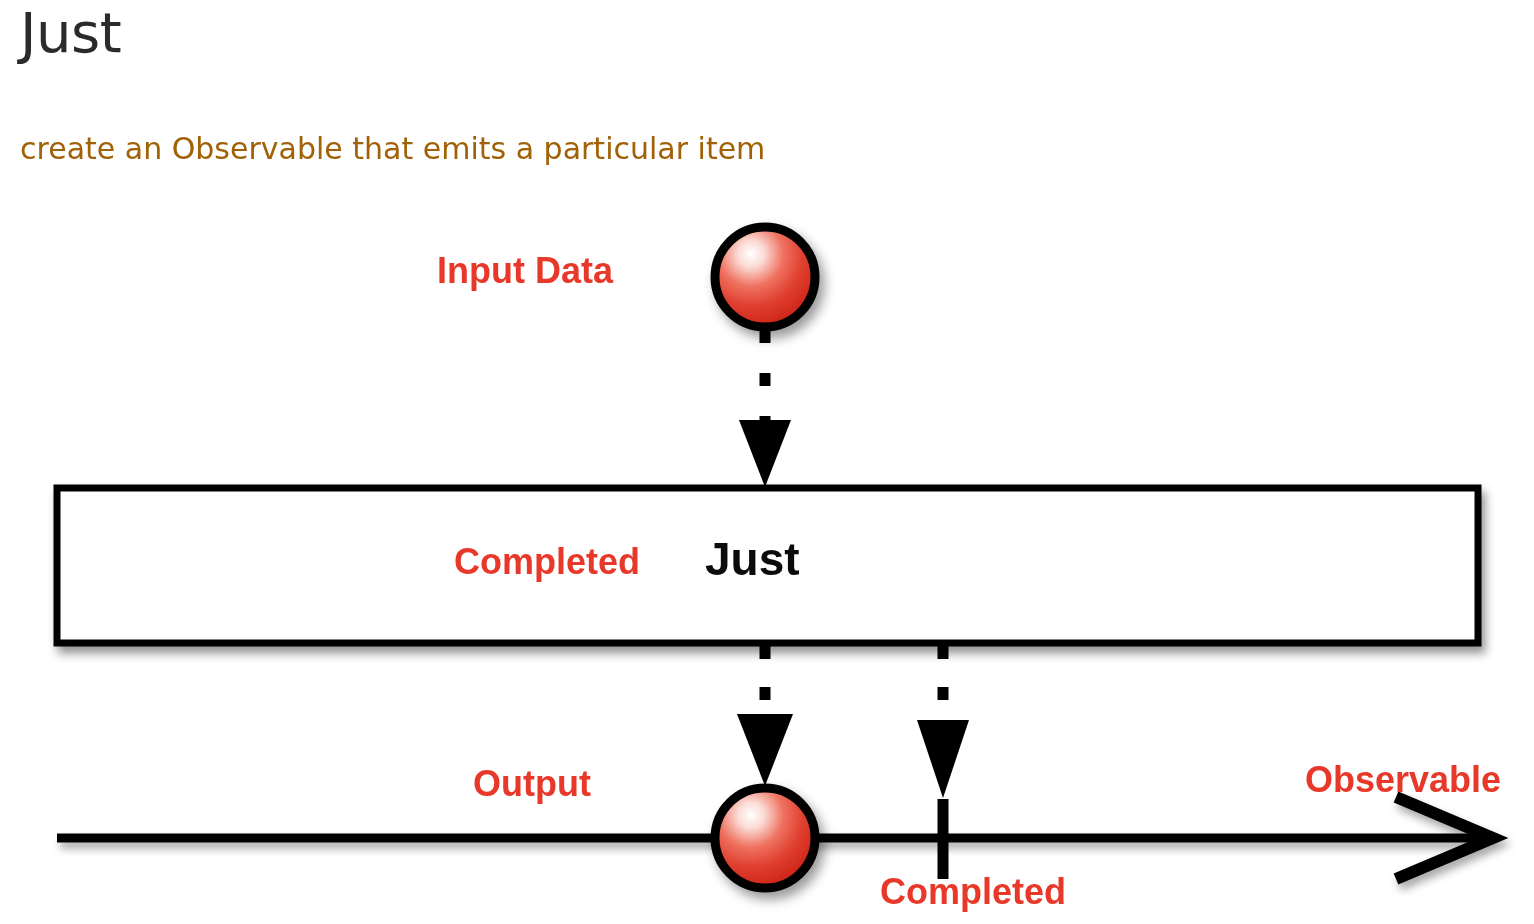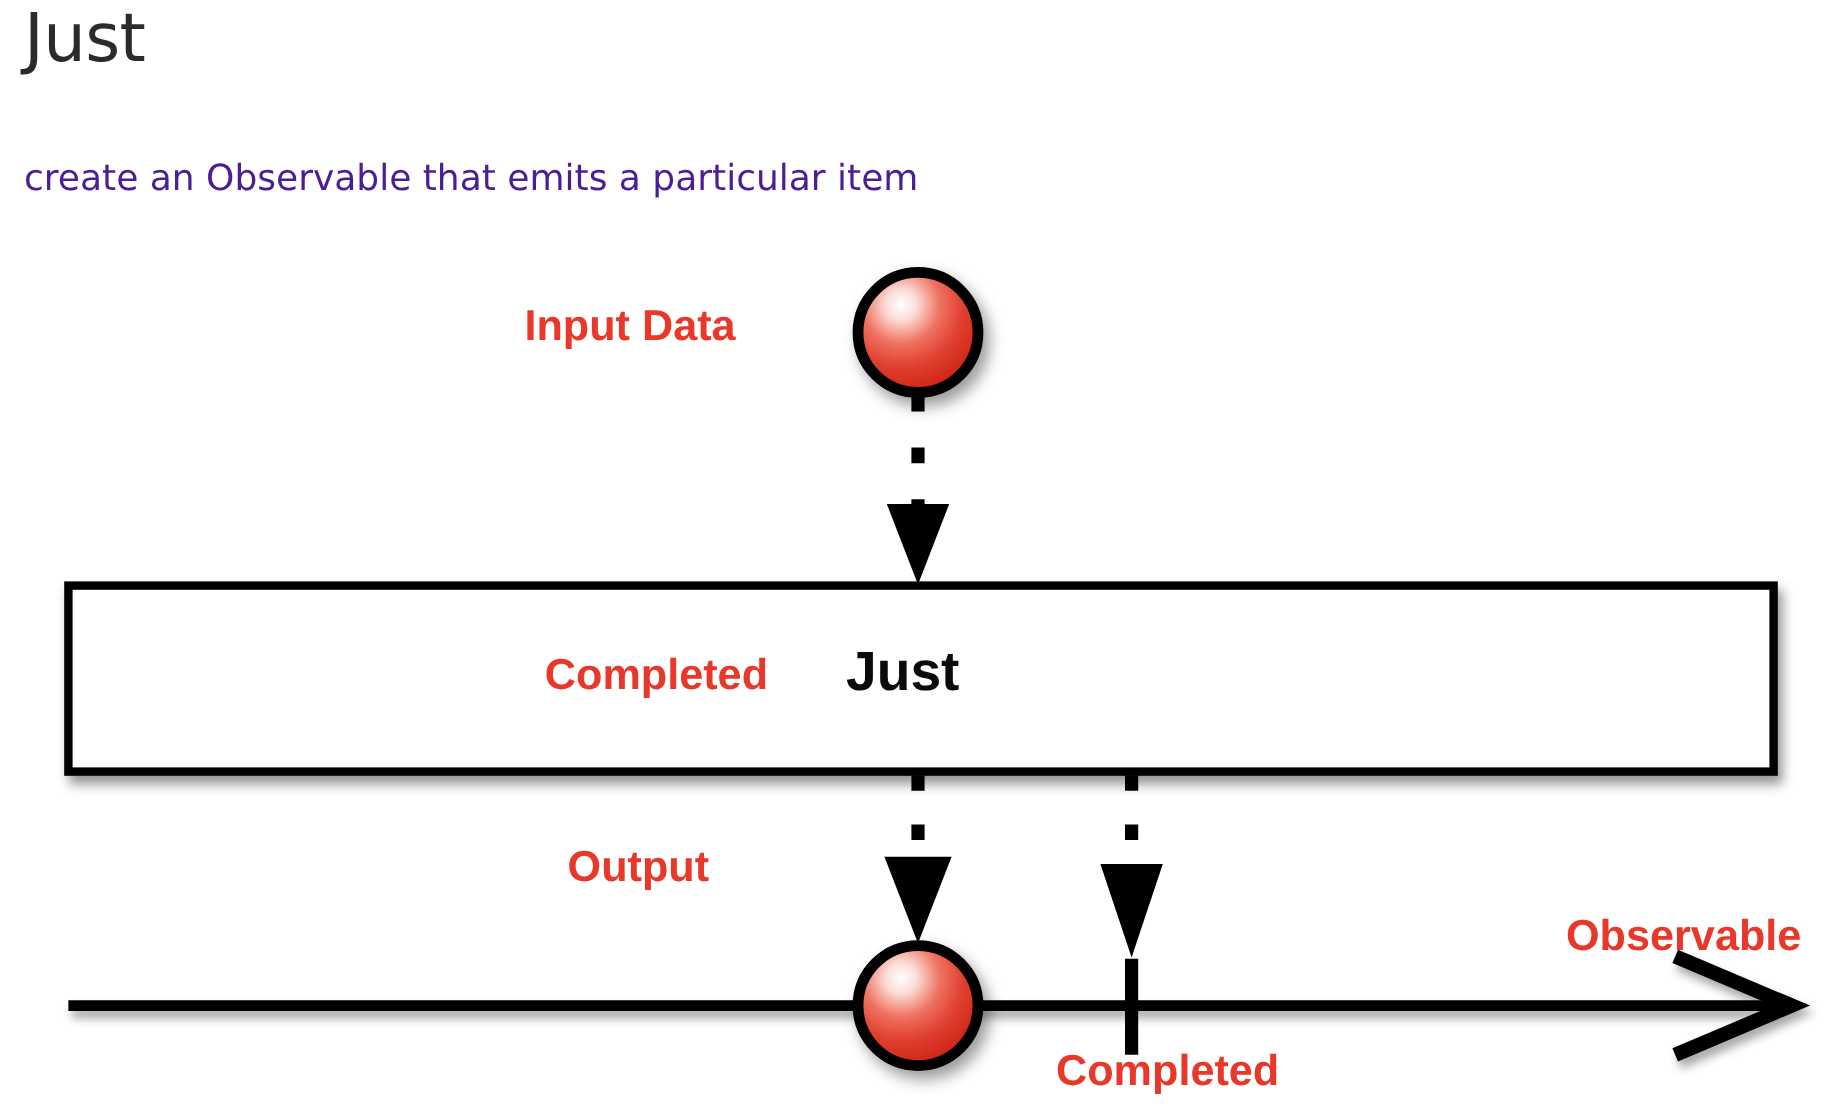--- a/index.html
+++ b/index.html
@@ -29,21 +29,21 @@
     line-height: 1.05;
     white-space: nowrap;
   }
   #page-subtitle {
     position: absolute;
     left: 20px;
     top: 131px;
     font-family: "DejaVu Sans", sans-serif;
     font-size: 30px;
     font-weight: 400;
-    color: #4c1d95;
+    color: #a16207;
     line-height: 1.2;
     white-space: nowrap;
   }
 
   
   #marble-diagram {
     position: absolute;
     left: 0;
     top: 0;
     width: 1311px;
@@ -61,21 +61,21 @@
   .annotation {
     position: absolute;
     font-family: "Liberation Sans", sans-serif;
     font-weight: bold;
     color: #e8382a;
     white-space: nowrap;
     line-height: 1;
   }
   #label-input-data { left: 437px; top: 253px; font-size: 36px; }
   #label-operator   { left: 454px; top: 544px; font-size: 36px; }
-  #label-output     { left: 473px; top: 704px; font-size: 36px; }
+  #label-output     { left: 473px; top: 766px; font-size: 36px; }
   #label-completed  { left: 880px; top: 874px; font-size: 36px; }
   #label-observable { left: 1305px; top: 762px; font-size: 36px; }
 
   
   #operator-name {
     position: absolute;
     left: 705px;
     top: 536px;
     font-family: "Liberation Sans", sans-serif;
     font-weight: bold;

